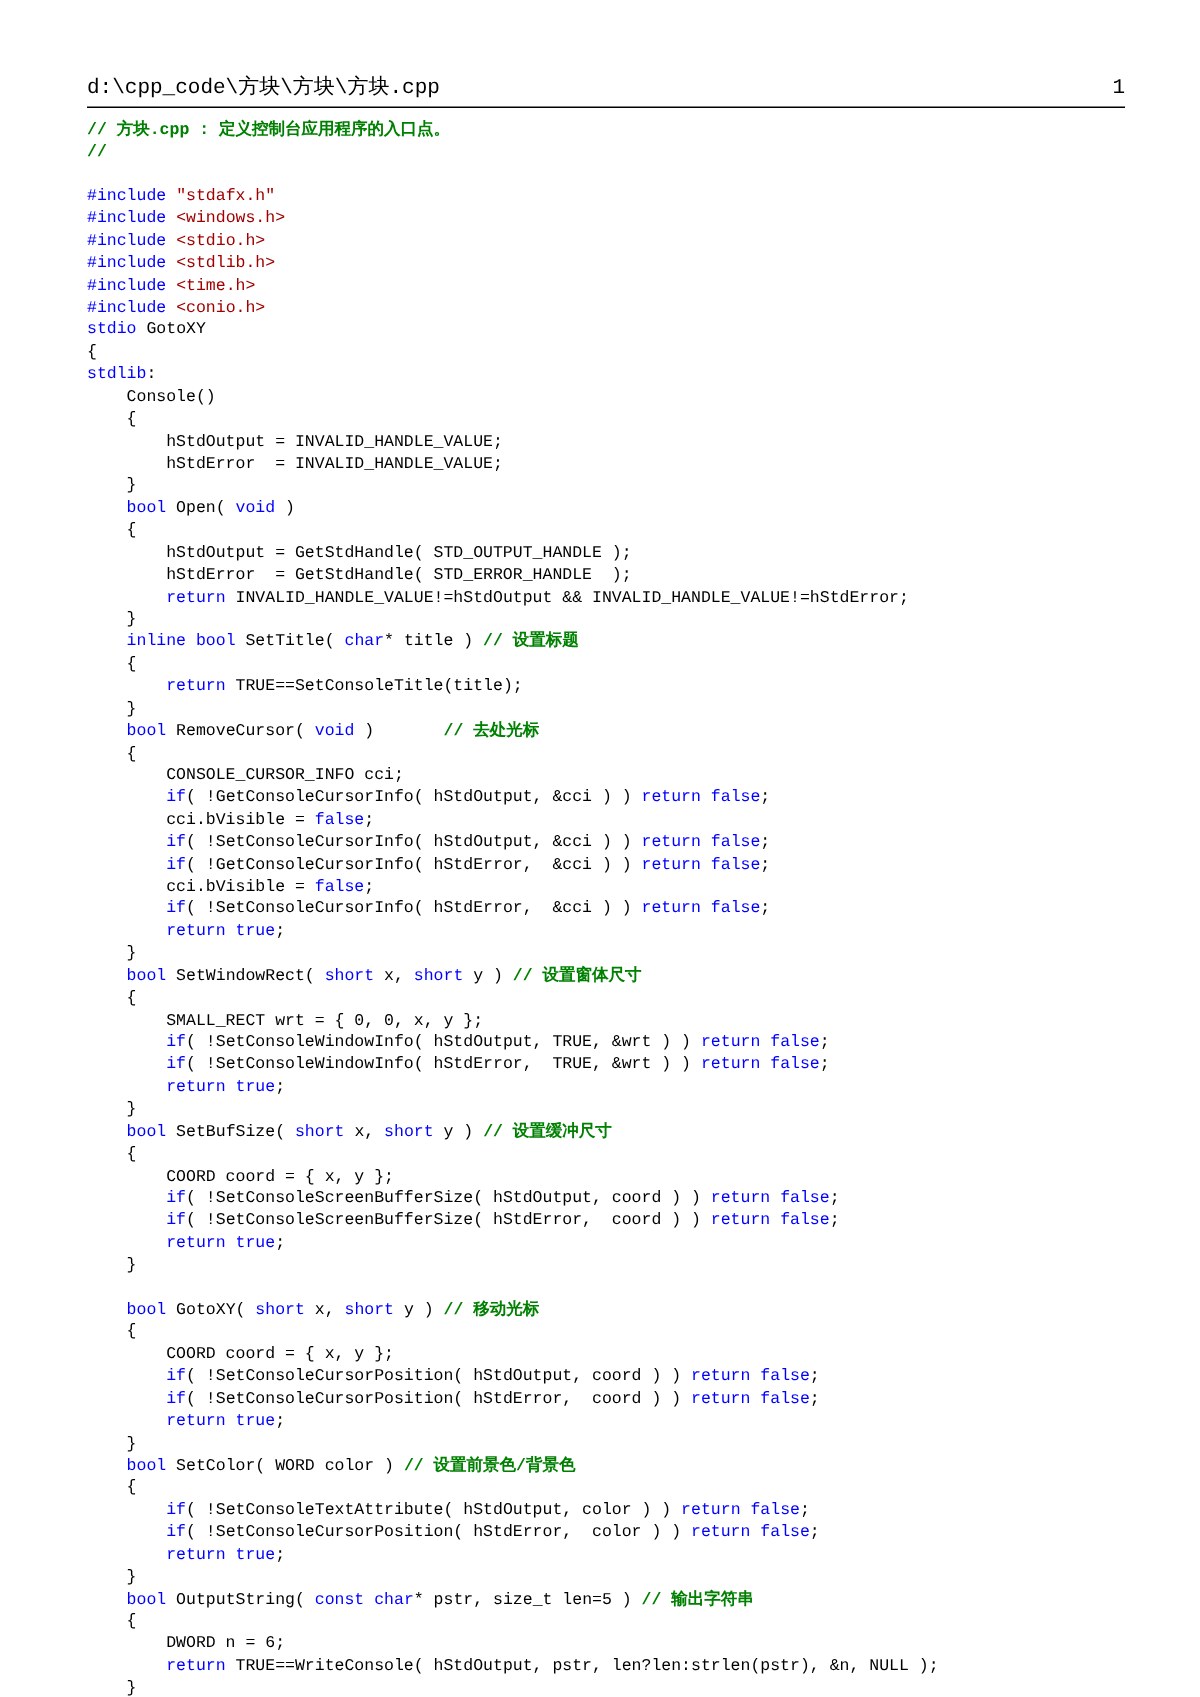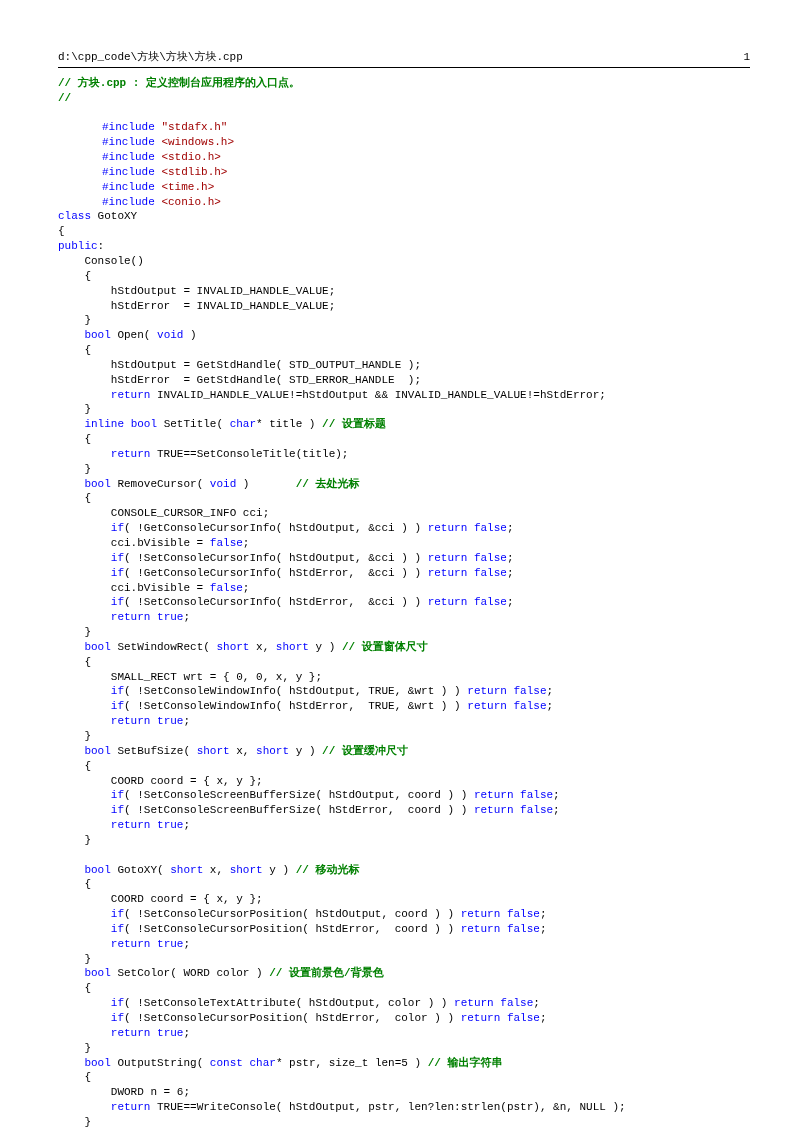--- a/index.html
+++ b/index.html
@@ -13,29 +13,29 @@
   }
   .page {
     padding: 50px 50px 40px 58px;
   }
   .header {
     display: flex;
     justify-content: space-between;
     border-bottom: 1px solid #000;
     padding-bottom: 2px;
     margin-bottom: 8px;
-    font-size: 11px;
+    font-size: 14px;
   }
   .code {
     white-space: pre;
     font-size: 11px;
     color: #000;
   }
   .k  { color: #0000ff; } 
-  .pp { color: #0000ff; margin-left: 44px; } 
+  .pp { color: #0000ff; } 
   .s  { color: #a00000; } 
   .c  { color: #008000; font-weight: bold; } 
 </style>
 </head>
 <body>
 
 <div class="page">
   <div class="header">
     <span>d:\cpp_code\方块\方块\方块.cpp</span>
     <span>1</span>
@@ -43,23 +43,23 @@
 
   <div class="code"><span class="c">// 方块.cpp : 定义控制台应用程序的入口点。</span>
 <span class="c">//</span>
 
 <span class="pp">#include</span> <span class="s">"stdafx.h"</span>
 <span class="pp">#include</span> <span class="s">&lt;windows.h&gt;</span>
 <span class="pp">#include</span> <span class="s">&lt;stdio.h&gt;</span>
 <span class="pp">#include</span> <span class="s">&lt;stdlib.h&gt;</span>
 <span class="pp">#include</span> <span class="s">&lt;time.h&gt;</span>
 <span class="pp">#include</span> <span class="s">&lt;conio.h&gt;</span>
-<span class="k">class</span><span> GotoXY</span>
+<span class="k">stdio</span><span> GotoXY</span>
 <span>{</span>
-<span class="k">public</span><span>:</span>
+<span class="k">stdlib</span><span>:</span>
 <span>    Console()</span>
 <span>    {</span>
 <span>        hStdOutput = INVALID_HANDLE_VALUE;</span>
 <span>        hStdError  = INVALID_HANDLE_VALUE;</span>
 <span>    }</span>
 <span>    </span><span class="k">bool</span><span> Open( </span><span class="k">void</span><span> )</span>
 <span>    {</span>
 <span>        hStdOutput = GetStdHandle( STD_OUTPUT_HANDLE );</span>
 <span>        hStdError  = GetStdHandle( STD_ERROR_HANDLE  );</span>
 <span>        </span><span class="k">return</span><span> INVALID_HANDLE_VALUE!=hStdOutput &amp;&amp; INVALID_HANDLE_VALUE!=hStdError;</span>

